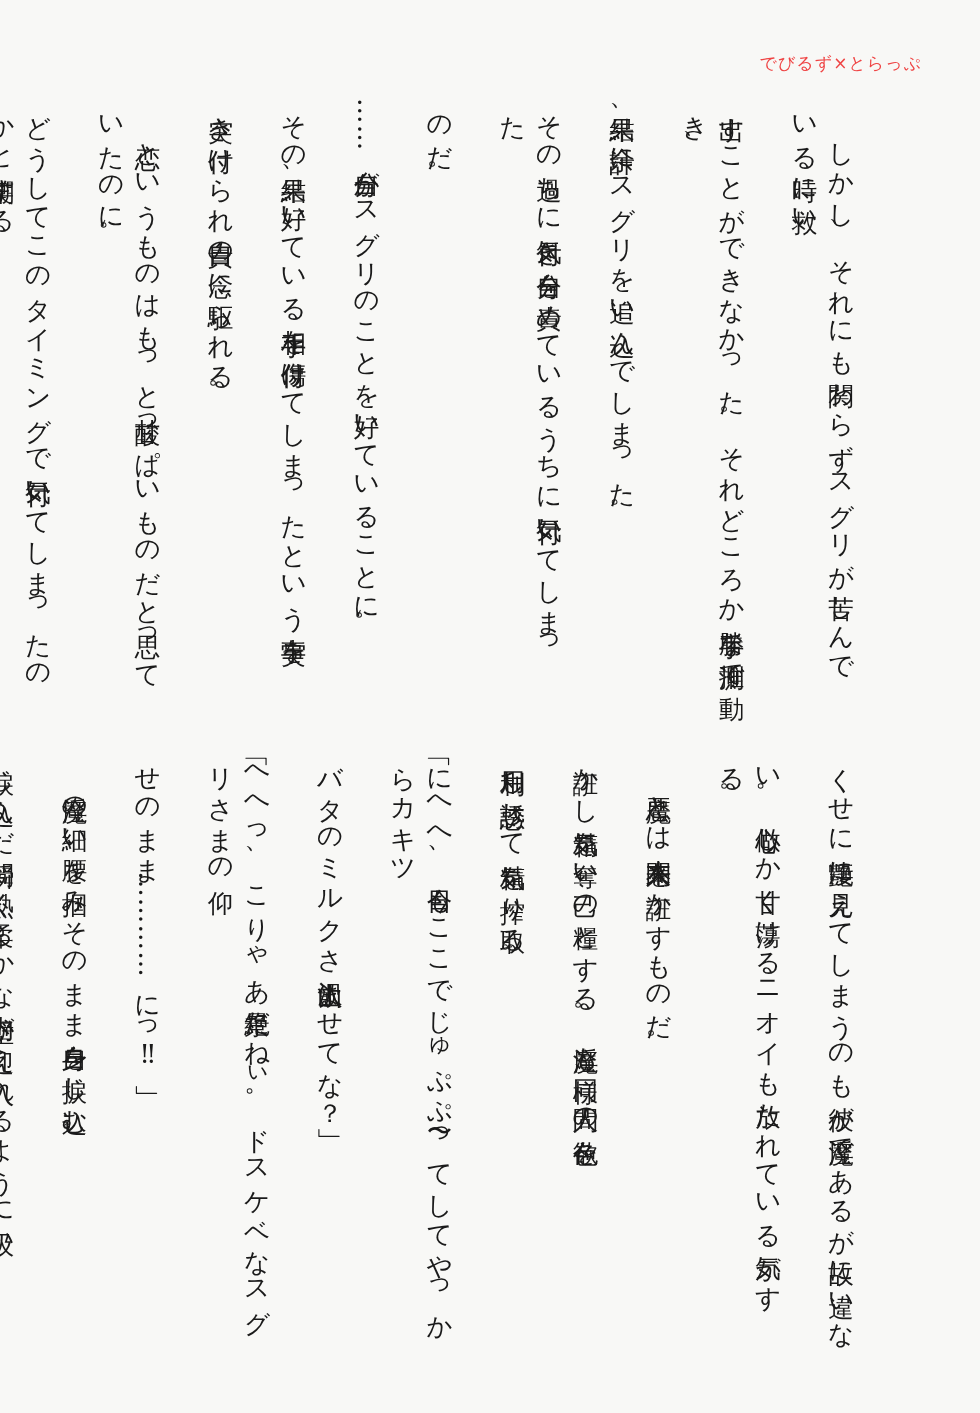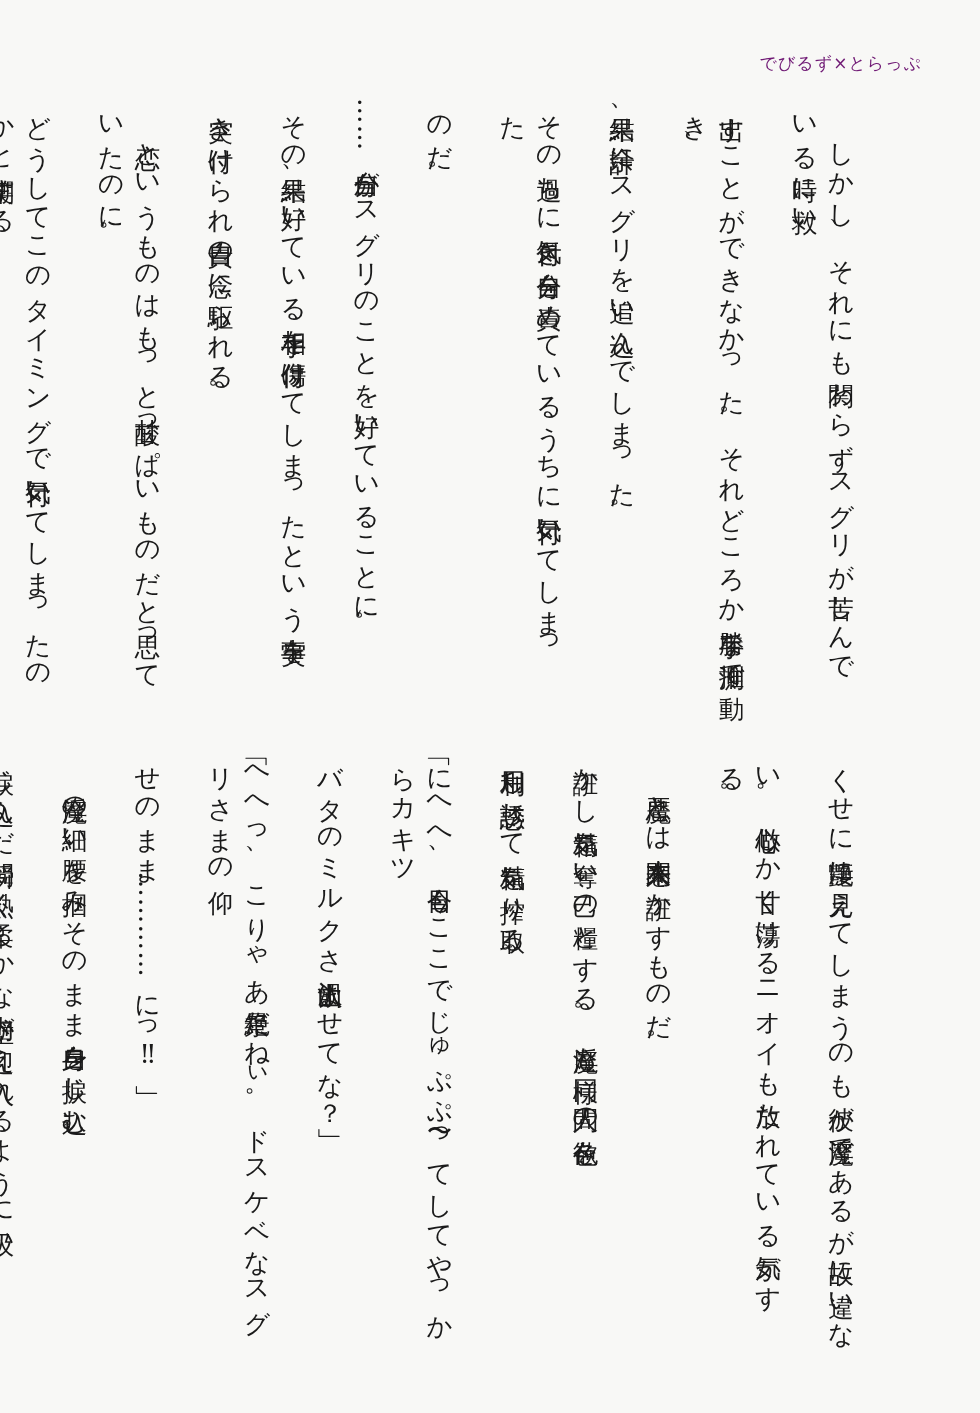--- a/index.html
+++ b/index.html
@@ -21,21 +21,21 @@
       width: 980px; height: 1413px;
       background: #f8f8f6;
     }
     .header-title {
       position: absolute;
       right: 58px;
       top: 52px;
       font-family: "DejaVu Sans", "Liberation Sans", sans-serif;
       font-size: 17px;
       letter-spacing: 1px;
-      color: #701a75;
+      color: #ef4444;
     }
     .text-block {
       position: absolute;
       writing-mode: vertical-rl;
       -webkit-writing-mode: vertical-rl;
       font-size: 25.5px;
       line-height: 36.5px;
       letter-spacing: 1.2px;
       white-space: pre-line;
       text-orientation: mixed;

